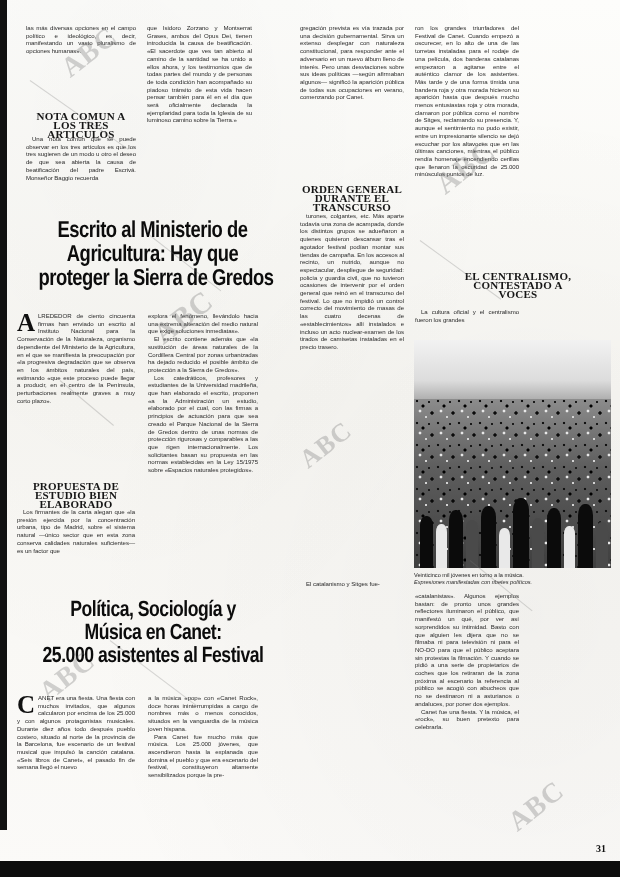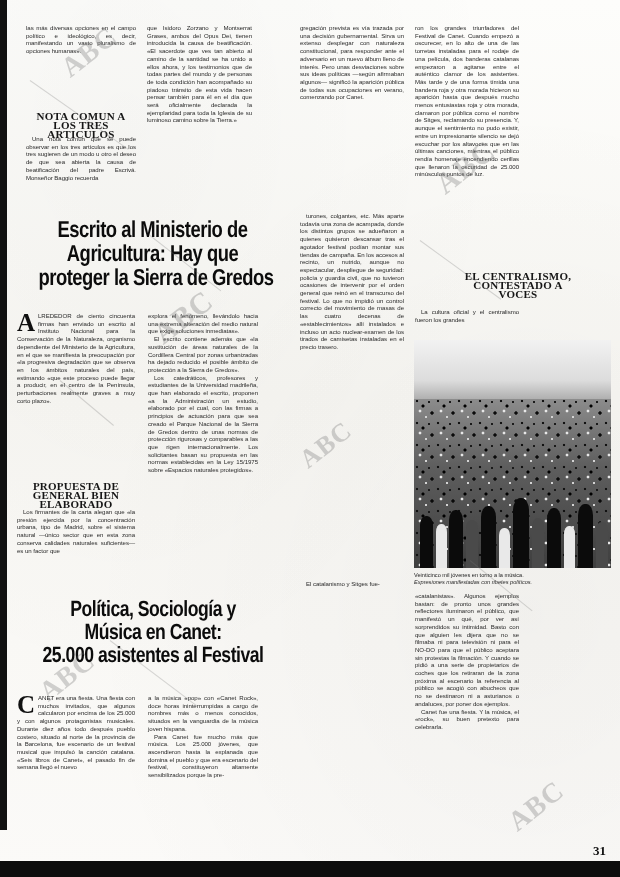--- a/index.html
+++ b/index.html
@@ -136,21 +136,21 @@
     line-height: 7px;
     color: #222;
   }
   .caption .cap2 { font-style: italic; color: #2b2b2b; }
 
   
   #pagenum {
     position: absolute;
     font-family: "Liberation Serif", serif;
     font-weight: bold;
-    font-size: 13px;
+    font-size: 10px;
     color: #111;
   }
 
   
   .wm {
     position: absolute;
     font-family: "Liberation Serif", serif;
     font-weight: bold;
     color: rgba(110,110,110,0.30);
     pointer-events: none;
@@ -200,33 +200,36 @@
     <span class="hl-line">Agricultura: Hay que</span>
     <span class="hl-line">proteger la Sierra de Gredos</span>
   </div>
 
   <div class="col" style="left:17px; top:312px; width:118px;">
     <span class="dropcap">A</span>
     <p class="noindent">LREDEDOR de ciento cincuenta firmas han enviado un escrito al Instituto Nacional para la Conservación de la Naturaleza, organismo dependiente del Ministerio de la Agricultura, en el que se manifiesta la preocupación por «la progresiva degradación que se observa en los ámbitos naturales del país, estimando «que este proceso puede llegar a producir, en el centro de la Península, perturbaciones realmente graves a muy corto plazo».</p>
   </div>
 
   <div class="subhead" style="left:17px; top:482px; width:118px;">
-    <span>PROPUESTA DE GENERAL BIEN ELABORADO</span>
+    <span>PROPUESTA DE ESTUDIO BIEN ELABORADO</span>
   </div>
 
   <div class="col" style="left:17px; top:508px; width:118px;">
     <p>Los firmantes de la carta alegan que «la presión ejercida por la concentración urbana, tipo de Madrid, sobre el sistema natural —único sector que en esta zona conserva calidades naturales suficientes— es un factor que</p>
   </div>
 
   <div class="col" style="left:148px; top:312px; width:110px;">
     <p class="noindent">explora el fenómeno, llevándolo hacia una extrema alteración del medio natural que exige soluciones inmediatas».</p>
     <p>El escrito contiene además que «la sustitución de áreas naturales de la Cordillera Central por zonas urbanizadas ha dejado reducido el posible ámbito de protección a la Sierra de Gredos».</p>
     <p>Los catedráticos, profesores y estudiantes de la Universidad madrileña, que han elaborado el escrito, proponen «a la Administración un estudio, elaborado por el cual, con las firmas a principios de actuación para que sea creado el Parque Nacional de la Sierra de Gredos dentro de unas normas de protección rigurosas y comparables a las que rigen internacionalmente. Los solicitantes basan su propuesta en las normas establecidas en la Ley 15/1975 sobre «Espacios naturales protegidos».</p>
   </div>
 
+  <div class="subhead" style="left:300px; top:185px; width:104px;">
+    <span>ORDEN GENERAL DURANTE EL TRANSCURSO</span>
+  </div>
 
   <div class="col" style="left:300px; top:212px; width:104px; height:365px; overflow:hidden;">
     <p>turones, colgantes, etc. Más aparte todavía una zona de acampada, donde los distintos grupos se adueñaron a quienes quisieron descansar tras el agotador festival podían montar sus tiendas de campaña. En los accesos al recinto, un nutrido, aunque no espectacular, despliegue de seguridad: policía y guardia civil, que no tuvieron ocasiones de intervenir por el orden general que reinó en el transcurso del festival. Lo que no impidió un control correcto del movimiento de masas de las cuatro decenas de «establecimientos» allí instalados e incluso un acto nuclear-examen de los tirados de camisetas instaladas en el precio trasero.</p>
   </div>
 
   <div class="subhead" style="left:463px; top:272px; width:110px;">
     <span>EL CENTRALISMO, CONTESTADO A VOCES</span>
   </div>
 
   <div class="col" style="left:415px; top:308px; width:104px; height:22px; overflow:hidden;">

